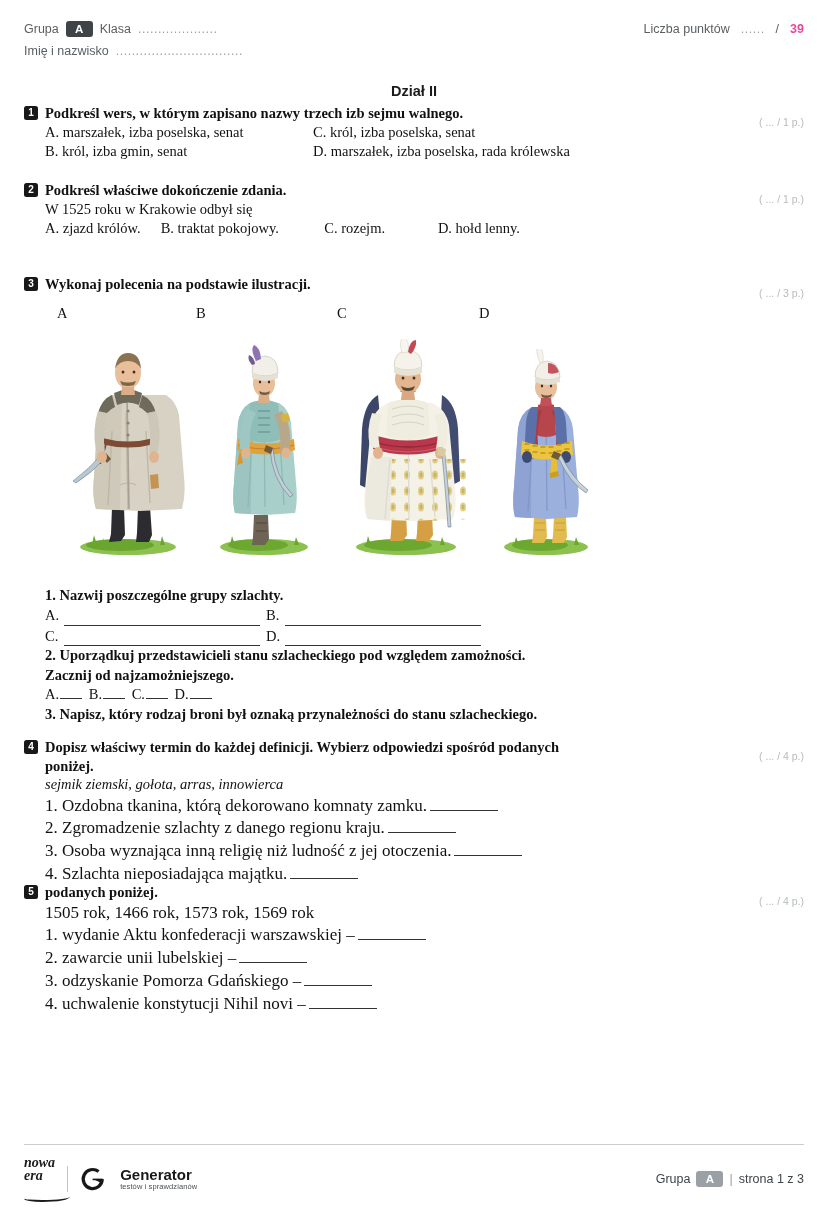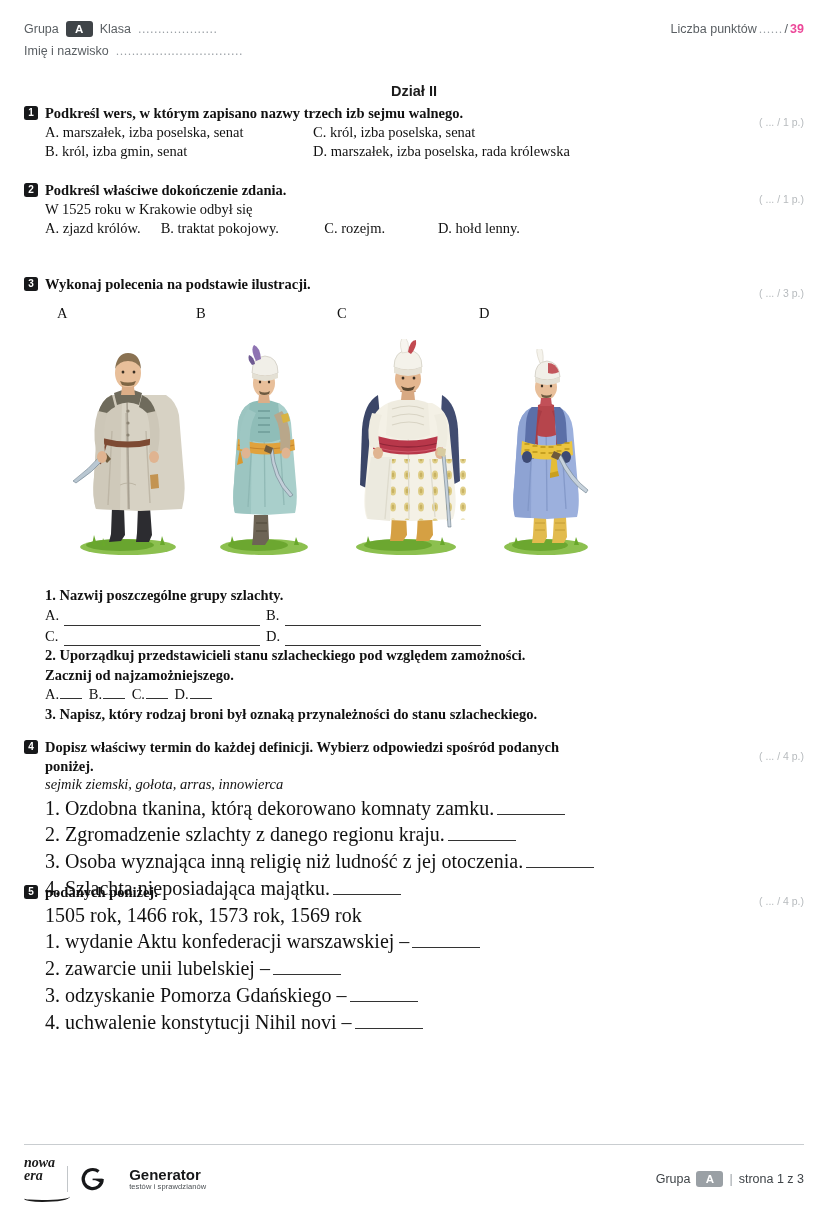--- a/index.html
+++ b/index.html
@@ -24,21 +24,21 @@
     height: 48px;
     padding: 0 24px;
     font-family: "Liberation Sans", sans-serif;
     font-size: 12.5px;
     color: #5a5f63;
   }
   .hdr-row { display: flex; align-items: center; height: 22px; }
   .hdr-left { display: flex; align-items: center; gap: 7px; }
   .hdr-right {
     position: absolute; right: 24px; top: 0;
-    height: 22px; display: flex; align-items: center; gap: 2px;
+    height: 22px; display: flex; align-items: center; gap: 11px;
   }
   .group-badge {
     display: inline-flex; align-items: center; justify-content: center;
     min-width: 19px; height: 16px; padding: 0 4px;
     background: #3f4448; color: #ffffff;
     border-radius: 3px;
     font-size: 11.5px; font-weight: bold;
     font-family: "Liberation Sans", sans-serif;
     letter-spacing: .2px;
   }
@@ -106,21 +106,21 @@
     width: 22px; height: 12px;
     margin: 0 3px 0 1px;
   }
   .fill-blank {
     display: inline-block;
     border-bottom: 1px solid #333;
     width: 68px; height: 12px;
     margin-left: 3px;
   }
   .wordbank { font-style: italic; font-size: 14.5px; }
-  .plain-line { font-size: 20px; }
+  .plain-line { font-size: 17px; }
   .bold-line { font-weight: bold; font-size: 14.5px; }
 
   
   .figure-block { position: absolute; left: 24px; top: 305px; width: 600px; }
   .fig-labels { position: relative; height: 22px; font-size: 14.5px; }
   .fig-labels span { position: absolute; top: 0; }
   .fig-row { position: relative; height: 228px; }
   .figure { position: absolute; bottom: 0; }
 
   
@@ -141,21 +141,21 @@
     font-size: 14px; line-height: .95;
     color: #1b1b1b; text-align: left;
     padding-bottom: 20px;
   }
   .nowaera .sw {
     position: absolute; left: 0; bottom: 0; width: 46px; height: 7px;
     border-bottom: 2px solid #1b1b1b;
     border-radius: 0 0 60% 40%;
   }
   .brand-sep { width: 1px; height: 26px; background: #c2c6c9; }
-  .gen { display: flex; align-items: center; gap: 23px; }
+  .gen { display: flex; align-items: center; gap: 14px; }
   .gen-mark { width: 26px; height: 26px; }
   .gen-txt { line-height: 1.05; }
   .gen-title { font-size: 15px; font-weight: bold; color: #17181a; }
   .gen-sub { font-size: 7.5px; color: #4a4f53; letter-spacing: .1px; }
   .foot-right {
     margin-left: auto;
     display: flex; align-items: center; gap: 6px;
     font-size: 12.5px; color: #3f4448;
   }
   .foot-right .group-badge { background: #9aa0a5; }

